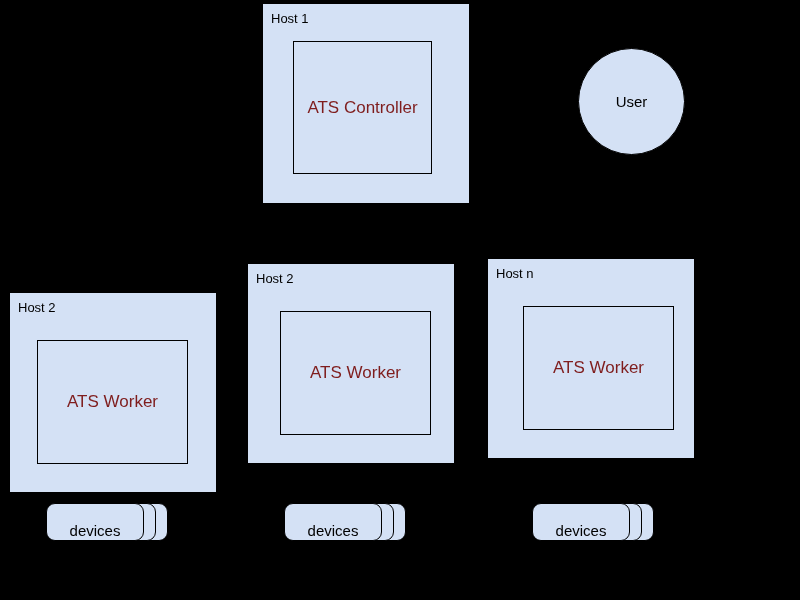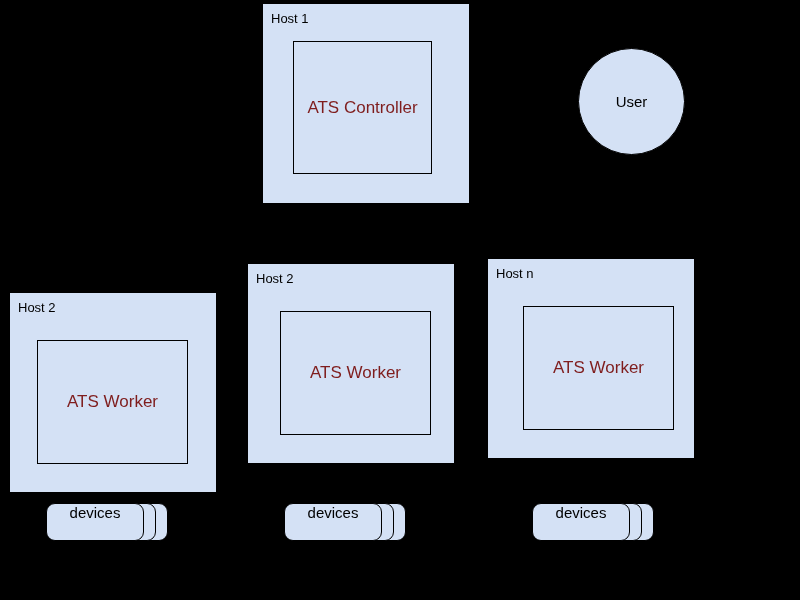--- a/index.html
+++ b/index.html
@@ -76,21 +76,21 @@
   .stack-card {
     position: absolute;
     background: #d4e1f5;
     border: 1px solid #000000;
     border-radius: 9px;
     box-sizing: border-box;
   }
   .stack-card.back2 { left: 24px; top: 0;  width: 98px; height: 38px; }
   .stack-card.back1 { left: 12px; top: 0;  width: 98px; height: 38px; }
   .stack-card.front { left: 0;    top: 0;  width: 98px; height: 38px;
-                      display: flex; align-items: flex-start; justify-content: center; }
+                      display: flex; align-items: flex-end; justify-content: center; }
   .stack-label {
     font-size: 15px;
     line-height: 18px;
     color: #000000;
     white-space: nowrap;
   }
 </style>
 </head>
 <body>
 

